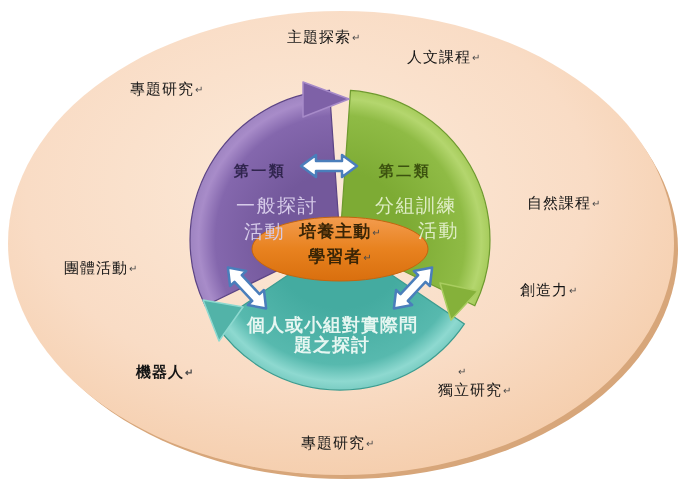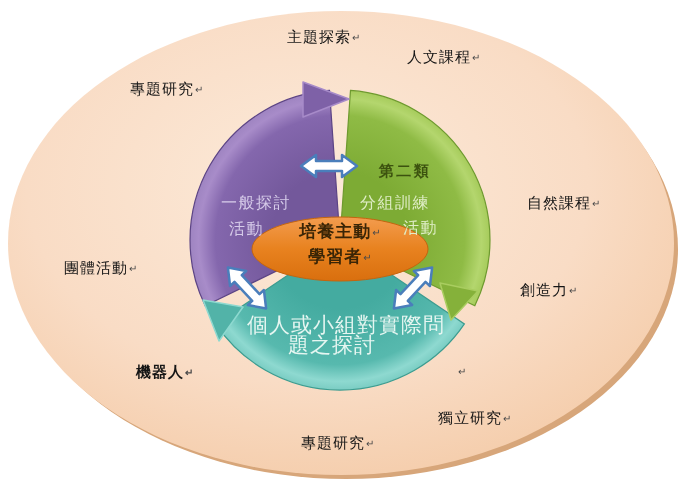--- a/index.html
+++ b/index.html
@@ -32,38 +32,40 @@
     position:absolute;
     width:100px;
     text-align:center;
     font-weight:bold;
     font-size:15px;
     letter-spacing:2.5px;
     white-space:nowrap;
   }
   .seg-body{
     position:absolute;
-    font-size:16px;
+    font-size:19px;
     letter-spacing:1.5px;
     white-space:nowrap;
+    margin-left:15px;
   }
   .purple-header{color:var(--purple-header,#30254e);}
   .purple-body{color:var(--purple-body-text,#d6cbe9);}
   .green-header{color:var(--green-header,#3c520f);}
   .green-body{color:var(--green-body-text,#dfedc6);}
   .teal-header{color:var(--teal-header,#23473f);}
   .teal-body{color:var(--teal-body-text,#e6f6f1);}
   #teal-body-block{
     position:absolute;
     left:247px;top:315px;width:170px;
     text-align:center;
-    font-size:21px;
+    font-size:18px;
     letter-spacing:1px;
     line-height:20px;
     white-space:nowrap;
+    font-weight:bold;
   }
   #center-label{
     position:absolute;
     left:252px;top:220px;width:176px;
     text-align:center;
     font-family:"Liberation Serif", serif;
     font-weight:bold;
     font-size:17px;
     letter-spacing:1px;
     line-height:24px;
@@ -126,37 +128,38 @@
     <path d="M-28,0 L-13,-11 L-13,-5 L13,-5 L13,-11 L28,0 L13,11 L13,5 L-13,5 L-13,11 Z" transform="translate(413,288) rotate(-47)" fill="#ffffff" stroke="#4a7ebb" stroke-width="2.5" stroke-linejoin="round"></path>
 
     <ellipse cx="340" cy="249" rx="88" ry="32" fill="url(#orangeGrad)" stroke="#c4650e" stroke-width="1"></ellipse>
   </svg>
 
   <div id="center-label">
     <div><span>培養主動</span><span class="mark">↵</span></div>
     <div><span>學習者</span><span class="mark">↵</span></div>
   </div>
 
+  <div class="seg-header purple-header" style="left:210px;top:162px;">第一類</div>
   <div class="seg-body purple-body" style="left:221px;top:193px;">一般探討</div>
   <div class="seg-body purple-body" style="left:229px;top:219px;">活動</div>
 
   <div class="seg-header green-header" style="left:355px;top:162px;">第二類</div>
   <div class="seg-body green-body" style="left:360px;top:193px;">分組訓練</div>
   <div class="seg-body green-body" style="left:403px;top:218px;">活動</div>
 
   <div id="teal-body-block" class="teal-body">
     <div>個人或小組對實際問</div>
     <div>題之探討</div>
   </div>
 
   <div class="lbl" style="left:287px;top:28px;"><span>主題探索</span><span class="mark">↵</span></div>
   <div class="lbl" style="left:407px;top:48px;"><span>人文課程</span><span class="mark">↵</span></div>
   <div class="lbl" style="left:130px;top:80px;"><span>專題研究</span><span class="mark">↵</span></div>
   <div class="lbl" style="left:527px;top:194px;"><span>自然課程</span><span class="mark">↵</span></div>
   <div class="lbl" style="left:64px;top:259px;"><span>團體活動</span><span class="mark">↵</span></div>
   <div class="lbl" style="left:520px;top:281px;"><span>創造力</span><span class="mark">↵</span></div>
   <div class="lbl" style="left:136px;top:363px;font-weight:bold;"><span>機器人</span><span class="mark">↵</span></div>
-  <div class="lbl" style="left:438px;top:381px;margin-top:28px;"><span>獨立研究</span><span class="mark">↵</span></div>
+  <div class="lbl" style="left:438px;top:381px;"><span>獨立研究</span><span class="mark">↵</span></div>
   <div class="lbl" style="left:301px;top:411px;margin-top:23px;"><span>專題研究</span><span class="mark">↵</span></div>
 
   <div class="lbl" style="left:457px;top:362px;"><span class="mark">↵</span></div>
 
 </div>
 
 </body></html>

